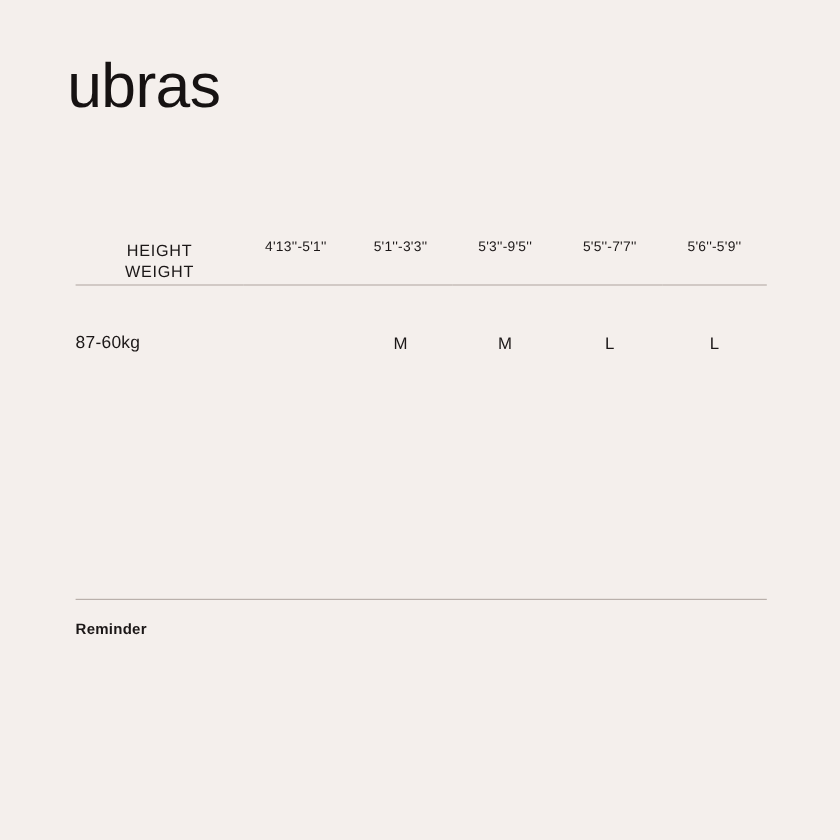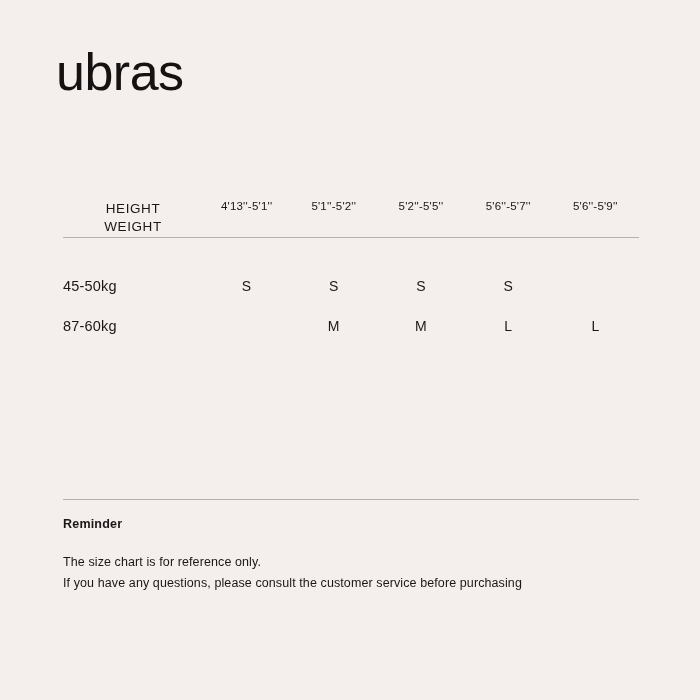--- a/index.html
+++ b/index.html
@@ -122,53 +122,43 @@
 
   <div class="chart">
     <table class="size-table">
       <thead>
         <tr class="hdr-row">
           <th class="corner">
             <span class="l1">HEIGHT</span>
             <span class="l2">WEIGHT</span>
           </th>
           <th class="colhdr">4'13''-5'1''</th>
-          <th class="colhdr">5'1''-5'2''</th>
-          <th class="colhdr">5'2''-5'5''</th>
-          <th class="colhdr">5'6''-5'7''</th>
+          <th class="colhdr">5'1''-3'3''</th>
+          <th class="colhdr">5'3''-9'5''</th>
+          <th class="colhdr">5'5''-7'7''</th>
           <th class="colhdr">5'6''-5'9''</th>
         </tr>
       </thead>
       <tbody>
         <tr class="rule-top">
           <td colspan="6"></td>
         </tr>
         <tr class="spacer-row">
           <td colspan="6"></td>
         </tr>
 
-        <tr class="data-row">
-          <td class="rowhdr">45-50kg</td>
-          <td>S</td>
-          <td>S</td>
-          <td>S</td>
-          <td>S</td>
-          <td></td>
-        </tr>
         <tr class="data-row">
           <td class="rowhdr">87-60kg</td>
           <td></td>
           <td>M</td>
           <td>M</td>
           <td>L</td>
           <td>L</td>
         </tr>
       </tbody>
     </table>
   </div>
 
   <div class="rule-bottom"></div>
 
   <div class="reminder-title">Reminder</div>
-  <div class="reminder-body">The size chart is for reference only.
-If you have any questions, please consult the customer service before purchasing</div>
 
 </div>
 
 </body></html>

